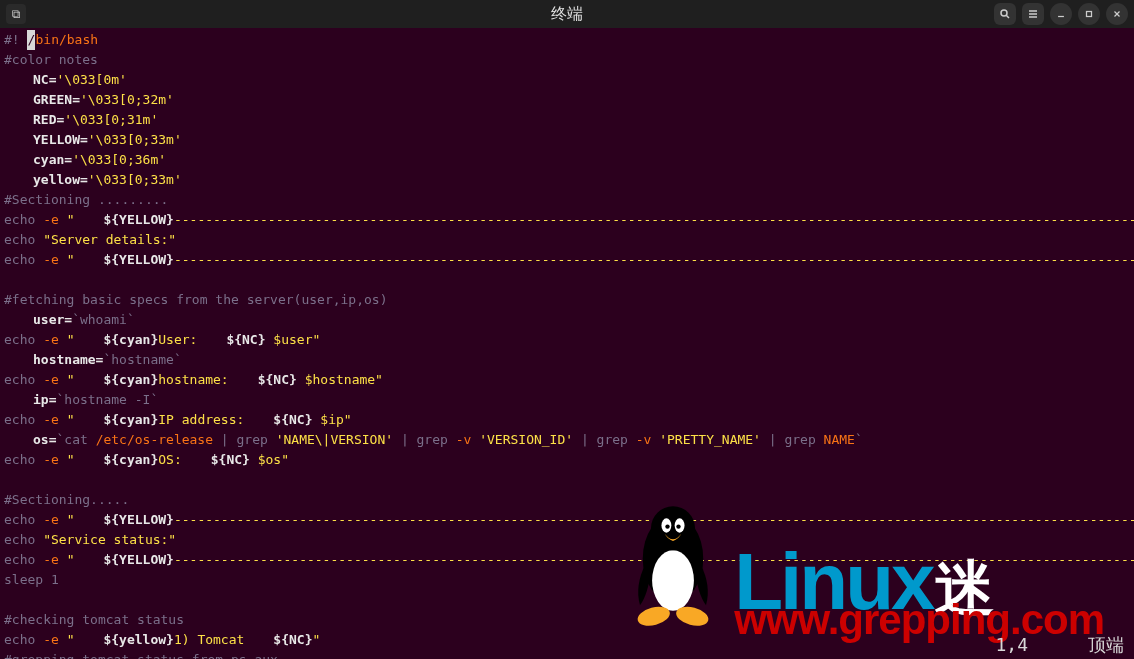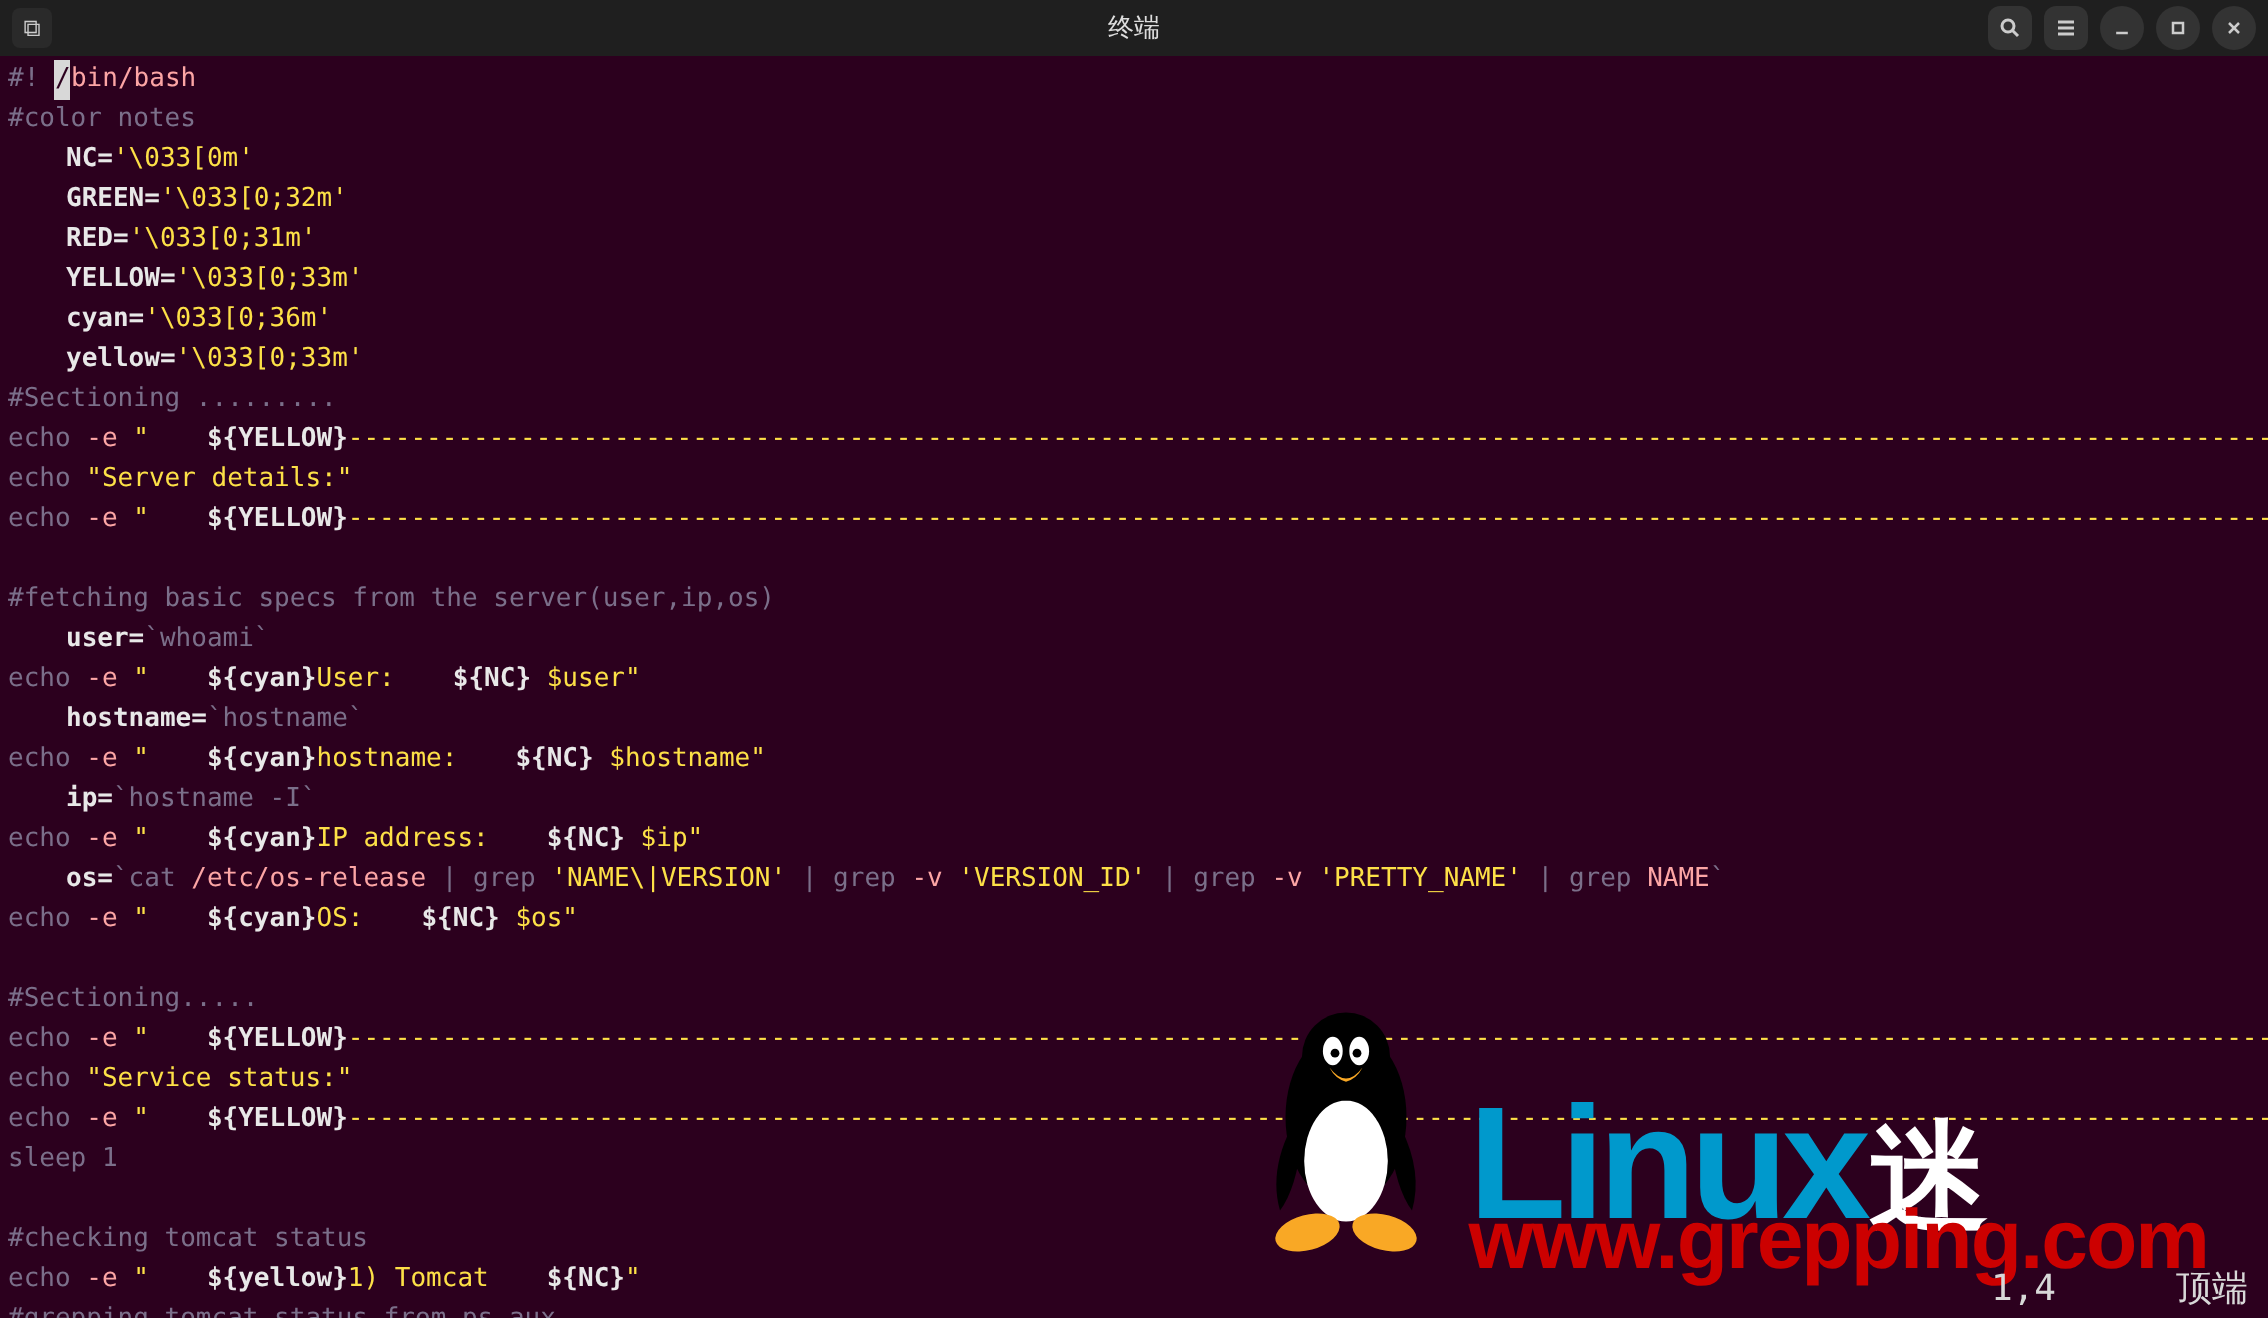--- a/index.html
+++ b/index.html
@@ -27,21 +27,21 @@
     background: #2a2a2a;
     color: #ccc;
     font-size: 12px;
   }
   .titlebar .title {
     position: absolute;
     left: 0; right: 0;
     text-align: center;
     color: #ddd;
     font-family: sans-serif;
-    font-size: 13px;
+    font-size: 16px;
     pointer-events: none;
   }
   .titlebar .right-icons {
     margin-left: auto;
     display: flex;
     gap: 6px;
   }
   .titlebar .right-icons .btn {
     width: 22px; height: 22px;
     border-radius: 50%;
@@ -56,21 +56,21 @@
     position: relative;
     padding: 2px 4px;
     font-size: 13px;
     line-height: 20px;
     white-space: pre;
     color: #a599b5;
     background: #2c001e;
     height: calc(659px - 28px);
   }
   .dim { color: #7b6f8a; }
-  .bright { color: #fca5a5; }
+  .bright { color: #f97316; }
   .bold { font-weight: bold; color: #e8e8e8; padding-left: 29px; }
   .str { color: #fde047; }
   .cursor {
     background: #d8d8d8;
     color: #2c001e;
     display: inline-block;
     width: 8px;
   }
   .statusbar {
     position: absolute;

